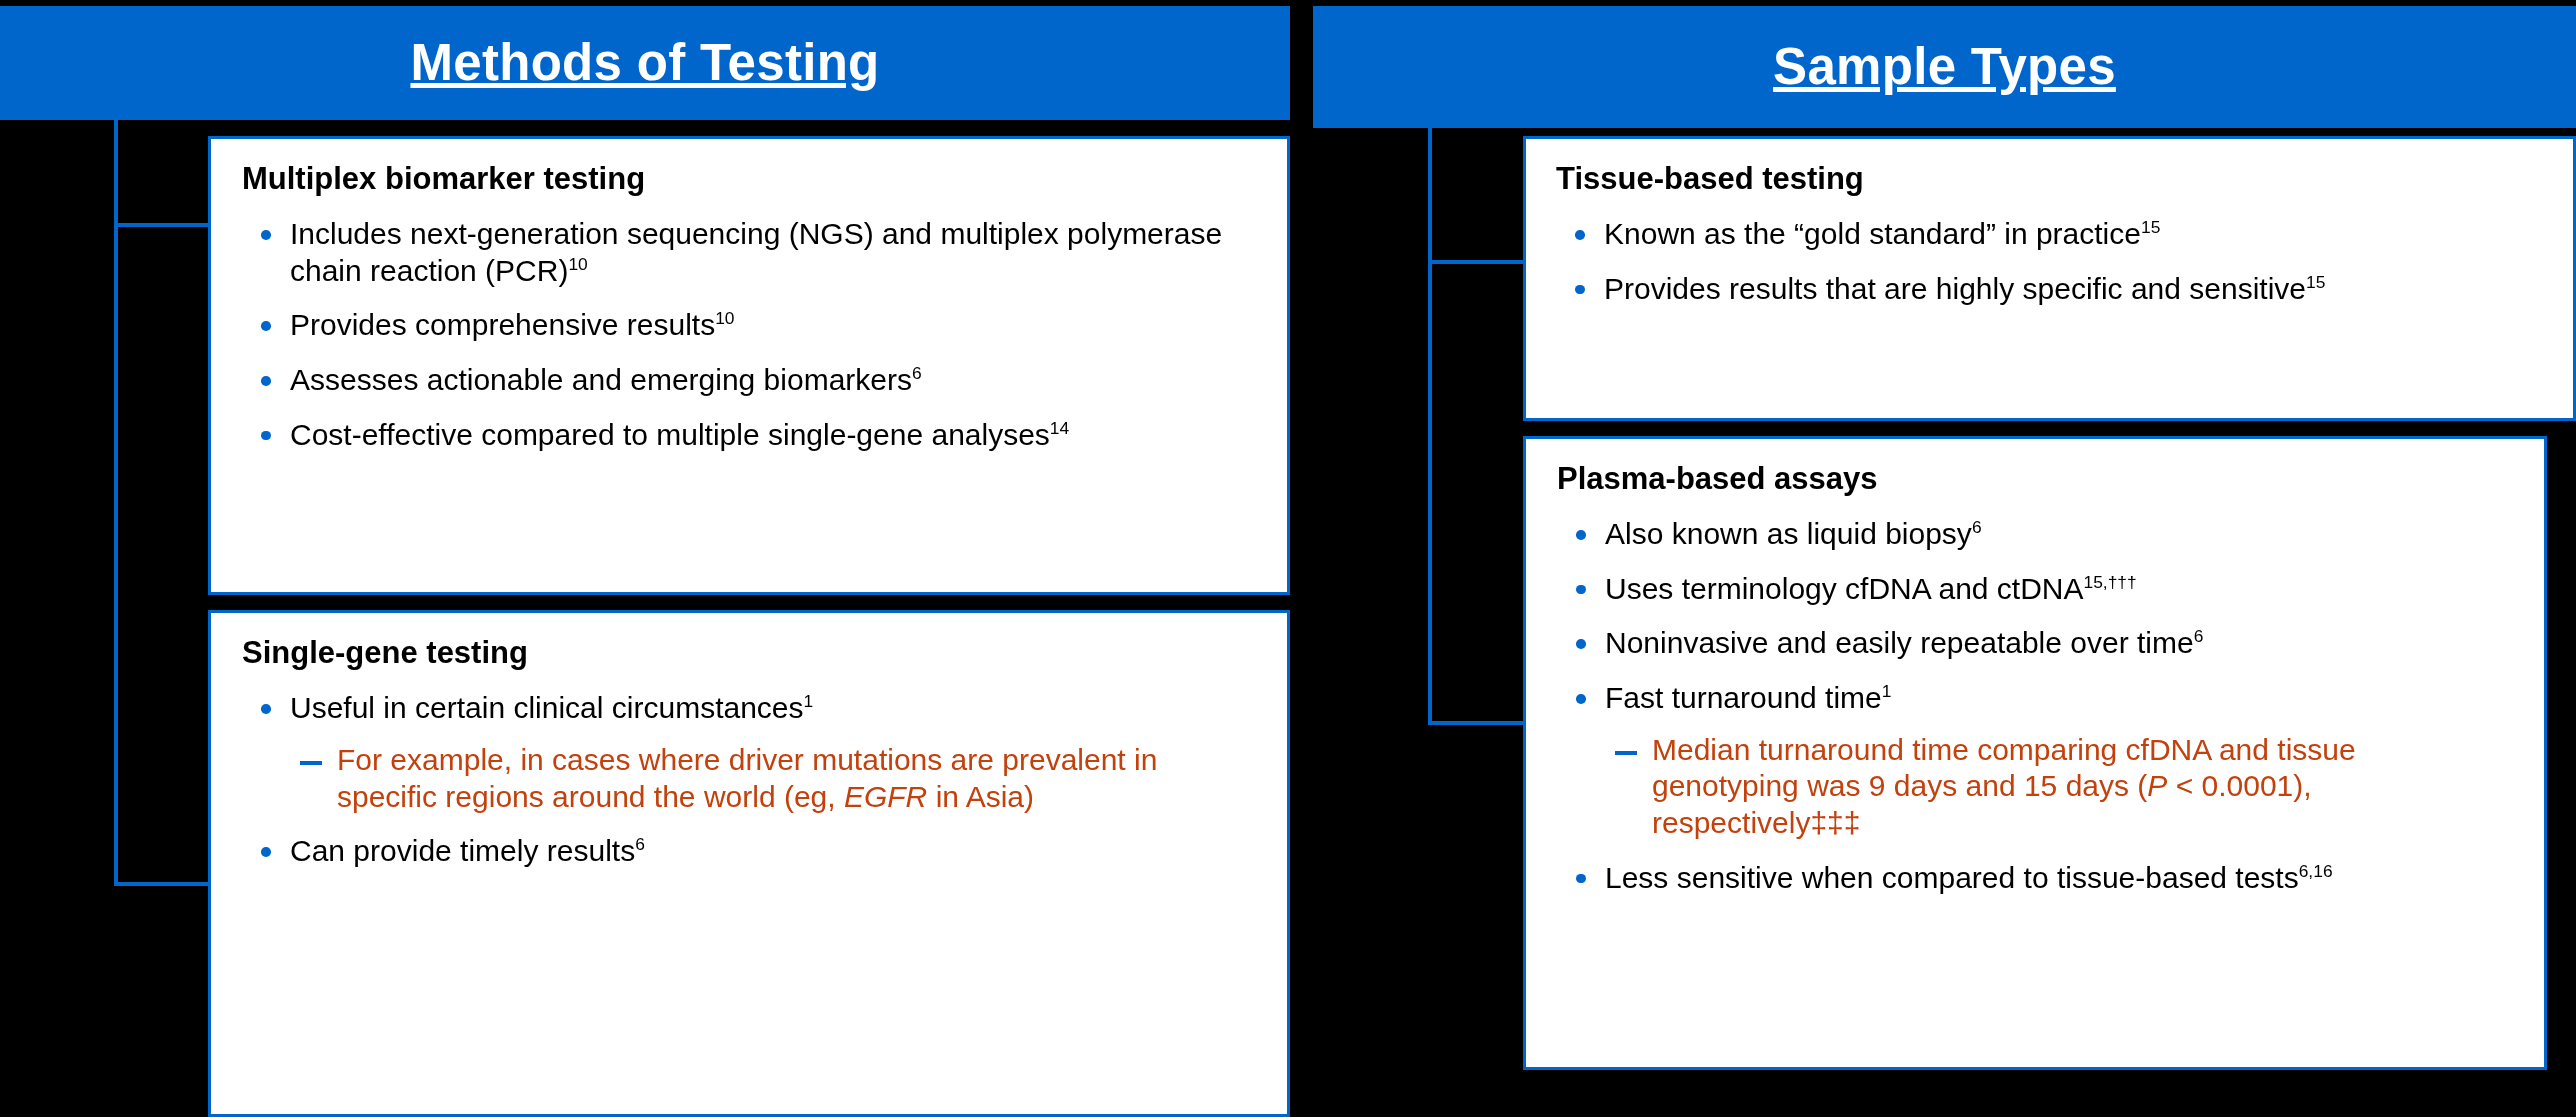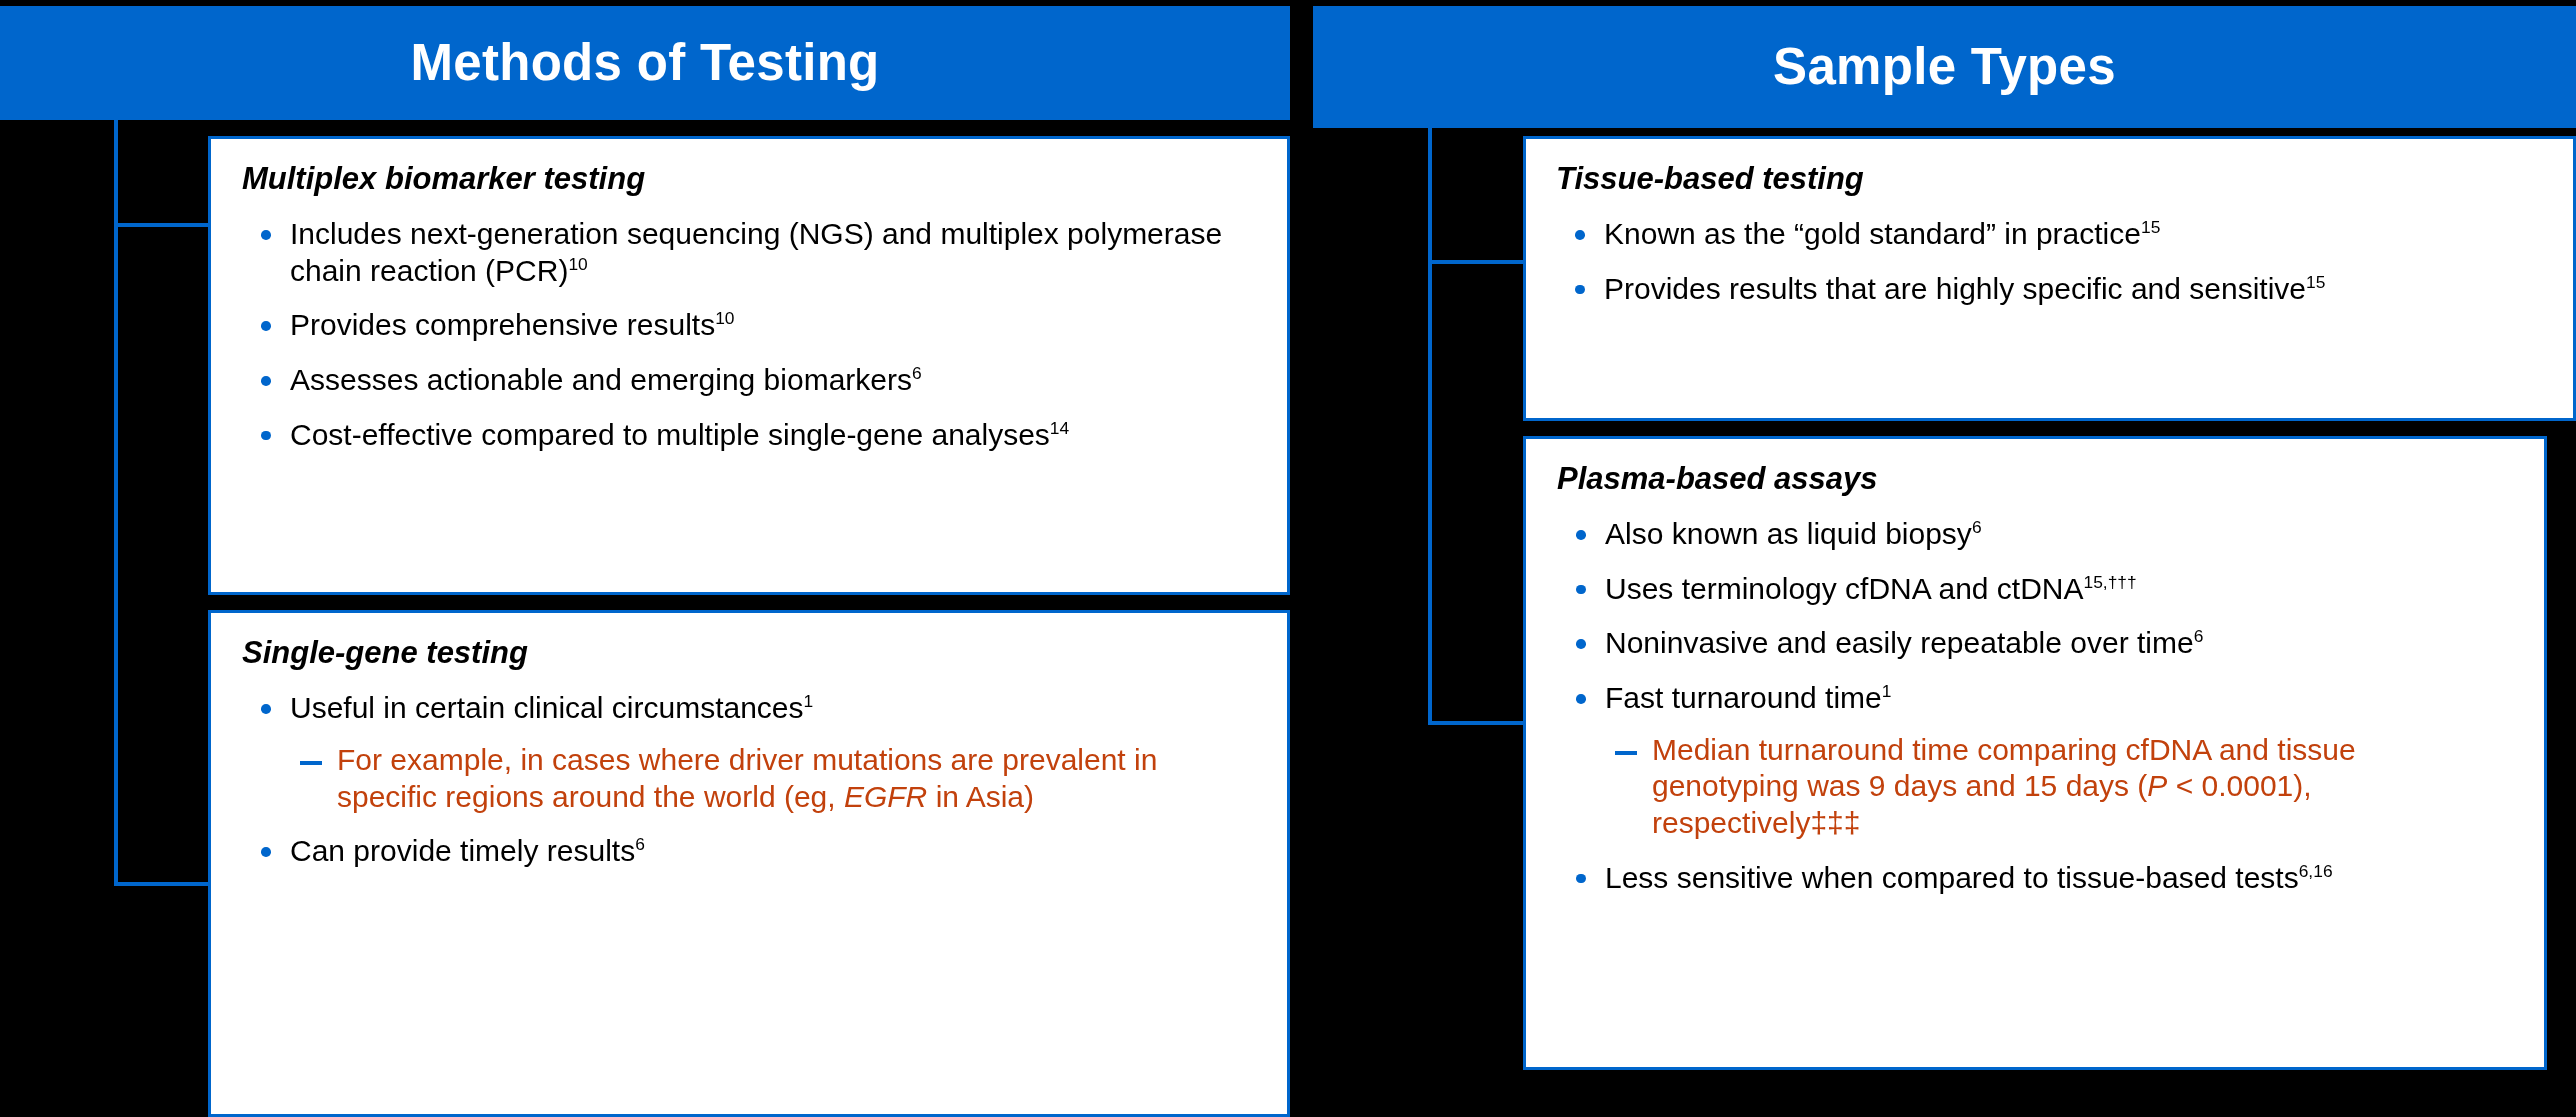--- a/index.html
+++ b/index.html
@@ -20,20 +20,21 @@
     position: absolute;
     background: #0066CC;
     color: #FFFFFF;
     display: flex;
     align-items: center;
     justify-content: center;
     font-weight: bold;
     font-size: 51px;
     letter-spacing: 0.3px;
     line-height: 1;
+    text-decoration: underline;
   }
   #header-left  { left: 0px;    top: 5.6px; width: 1290px; height: 114px; }
   #header-right { left: 1313px; top: 5.6px; width: 1263px; height: 122px; }
 
   
   .conn {
     position: absolute;
     background: #0066CC;
   }
 
@@ -49,21 +50,20 @@
   #card-singlegene  { left: 208px;  top: 610px;  width: 1082px; height: 507px; }
   #card-tissue      { left: 1523px; top: 136px;  width: 1053px; height: 285px; padding-left: 30px; }
   #card-plasma      { left: 1523px; top: 436px;  width: 1024px; height: 634px; }
 
   .card-title {
     font-weight: bold;
     font-size: 31px;
     color: #000000;
     margin: 0 0 21px 0;
     line-height: 1.05;
-    font-style: italic;
   }
 
   .bullets { list-style: none; margin: 12px; padding: 0; }
 
   .bullet {
     position: relative;
     padding-left: 36px;
     margin-bottom: 18px;
     font-size: 30px;
     line-height: 1.22;

